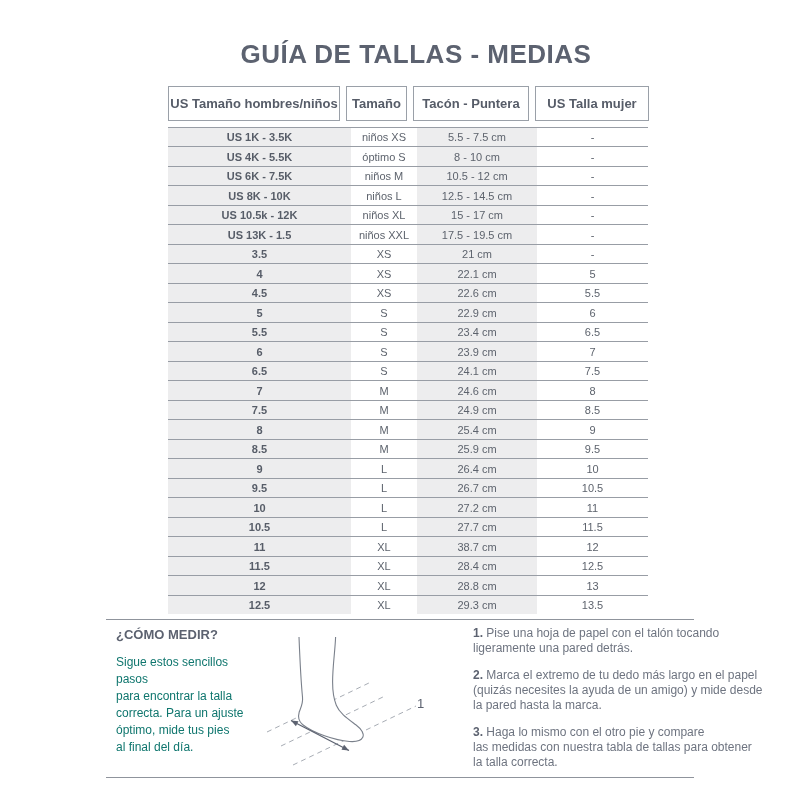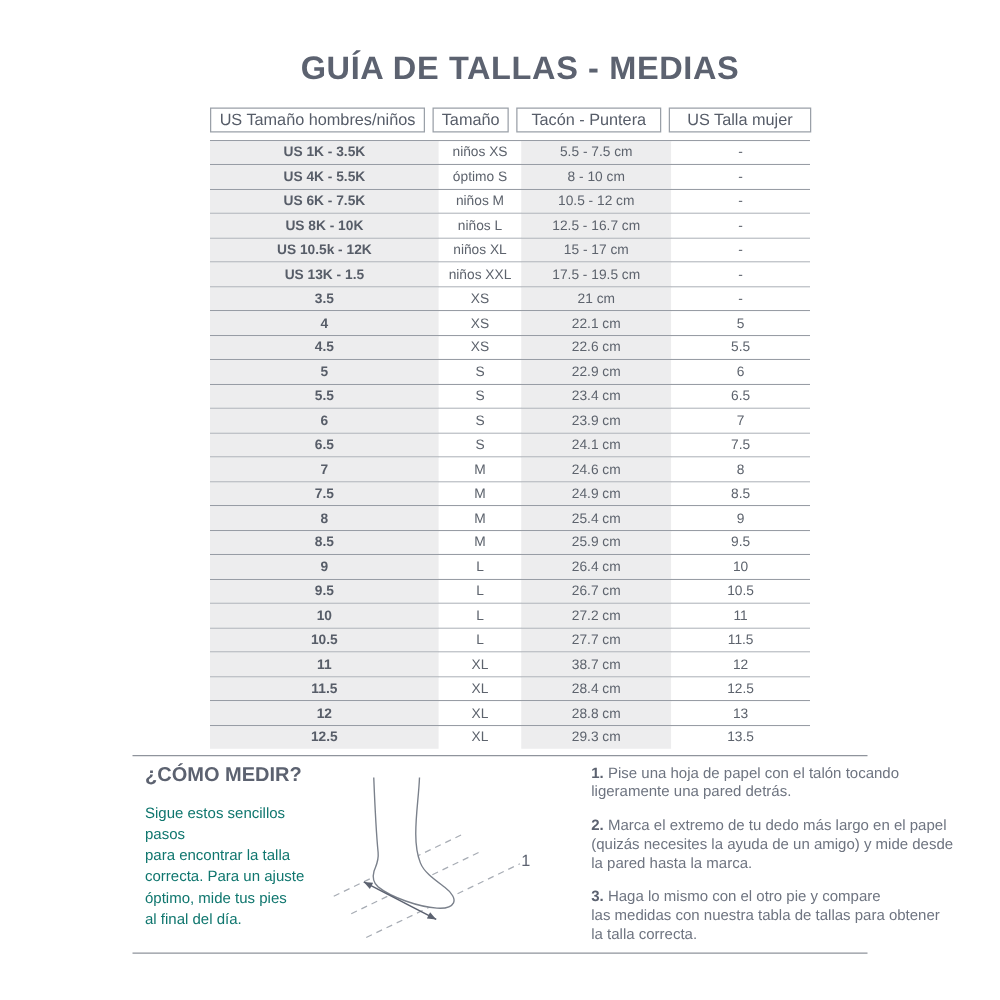--- a/index.html
+++ b/index.html
@@ -4,43 +4,43 @@
 <style>
   html,body{margin:0;padding:0;background:#ffffff;}
   body{width:800px;height:800px;font-family:"Liberation Sans",sans-serif;-webkit-font-smoothing:antialiased;}
   .page{position:relative;width:800px;height:800px;background:#fff;overflow:hidden;margin-left:16px;}
 
   .title{margin:0;padding-top:40px;text-align:center;font-size:26px;font-weight:bold;
          color:#5c6270;letter-spacing:.5px;line-height:1.15;}
 
   
   .header-row{display:flex;gap:6px;margin:16px 0 0 152px;}
-  .hbox{box-sizing:border-box;border:1px solid #9aa0a8;height:20px;display:flex;
-        align-items:center;justify-content:center;font-size:13px;font-weight:normal;color:#565c68;background:#fff;}
+  .hbox{box-sizing:border-box;border:1px solid #9aa0a8;height:35px;display:flex;
+        align-items:center;justify-content:center;font-size:13px;font-weight:bold;color:#565c68;background:#fff;}
   .hbox.h1{width:172px;}
   .hbox.h2{width:61px;}
   .hbox.h3{width:116px;}
   .hbox.h4{width:114px;}
 
   
   .tbody{margin:6px 0 0 152px;width:480px;border-top:1px solid #989da5;}
   .trow{display:flex;height:18.5px;border-bottom:1px solid #989da5;}
   .trow:last-child{border-bottom:none;}
   .cell{display:flex;align-items:center;justify-content:center;font-size:11px;color:#5d636d;}
   .cell.c1{width:183px;background:#ededee;font-weight:bold;color:#575d68;text-align:right;}
   .cell.c2{width:66px;background:#fff;}
   .cell.c3{width:120px;background:#ededee;}
   .cell.c4{width:111px;background:#fff;}
 
   .divider{margin:5px 0 0 90px;width:588px;height:0;border-top:1px solid #8f949c;}
 
   
   .measure{display:flex;align-items:flex-start;margin-left:100px;padding-top:4px;height:148px;}
   .m-left{width:132px;}
-  .m-left h2{font-size:16px;font-weight:bold;color:#5c6270;margin:3px 0 12px 0;}
+  .m-left h2{font-size:13px;font-weight:bold;color:#5c6270;margin:3px 0 12px 0;}
   .m-left p{font-size:12px;line-height:17px;color:#0f766e;margin:0;white-space:pre-line;}
   .m-fig{width:190px;margin-left:3px;flex:none;}
   .m-right{width:300px;margin-left:32px;padding-top:2px;}
   .step{margin:0 0 12px 0;font-size:12px;line-height:15px;color:#6e7480;}
   .step b{color:#5c6270;}
   .step span{white-space:pre-line;}
 </style>
 </head>
 <body>
 
@@ -70,21 +70,21 @@
       </div>
       <div class="trow">
         <div class="cell c1">US 6K - 7.5K</div>
         <div class="cell c2">niños M</div>
         <div class="cell c3">10.5 - 12 cm</div>
         <div class="cell c4">-</div>
       </div>
       <div class="trow">
         <div class="cell c1">US 8K - 10K</div>
         <div class="cell c2">niños L</div>
-        <div class="cell c3">12.5 - 16.7 cm</div>
+        <div class="cell c3">12.5 - 14.5 cm</div>
         <div class="cell c4">-</div>
       </div>
       <div class="trow">
         <div class="cell c1">US 10.5k - 12K</div>
         <div class="cell c2">niños XL</div>
         <div class="cell c3">15 - 17 cm</div>
         <div class="cell c4">-</div>
       </div>
       <div class="trow">
         <div class="cell c1">US 13K - 1.5</div>

